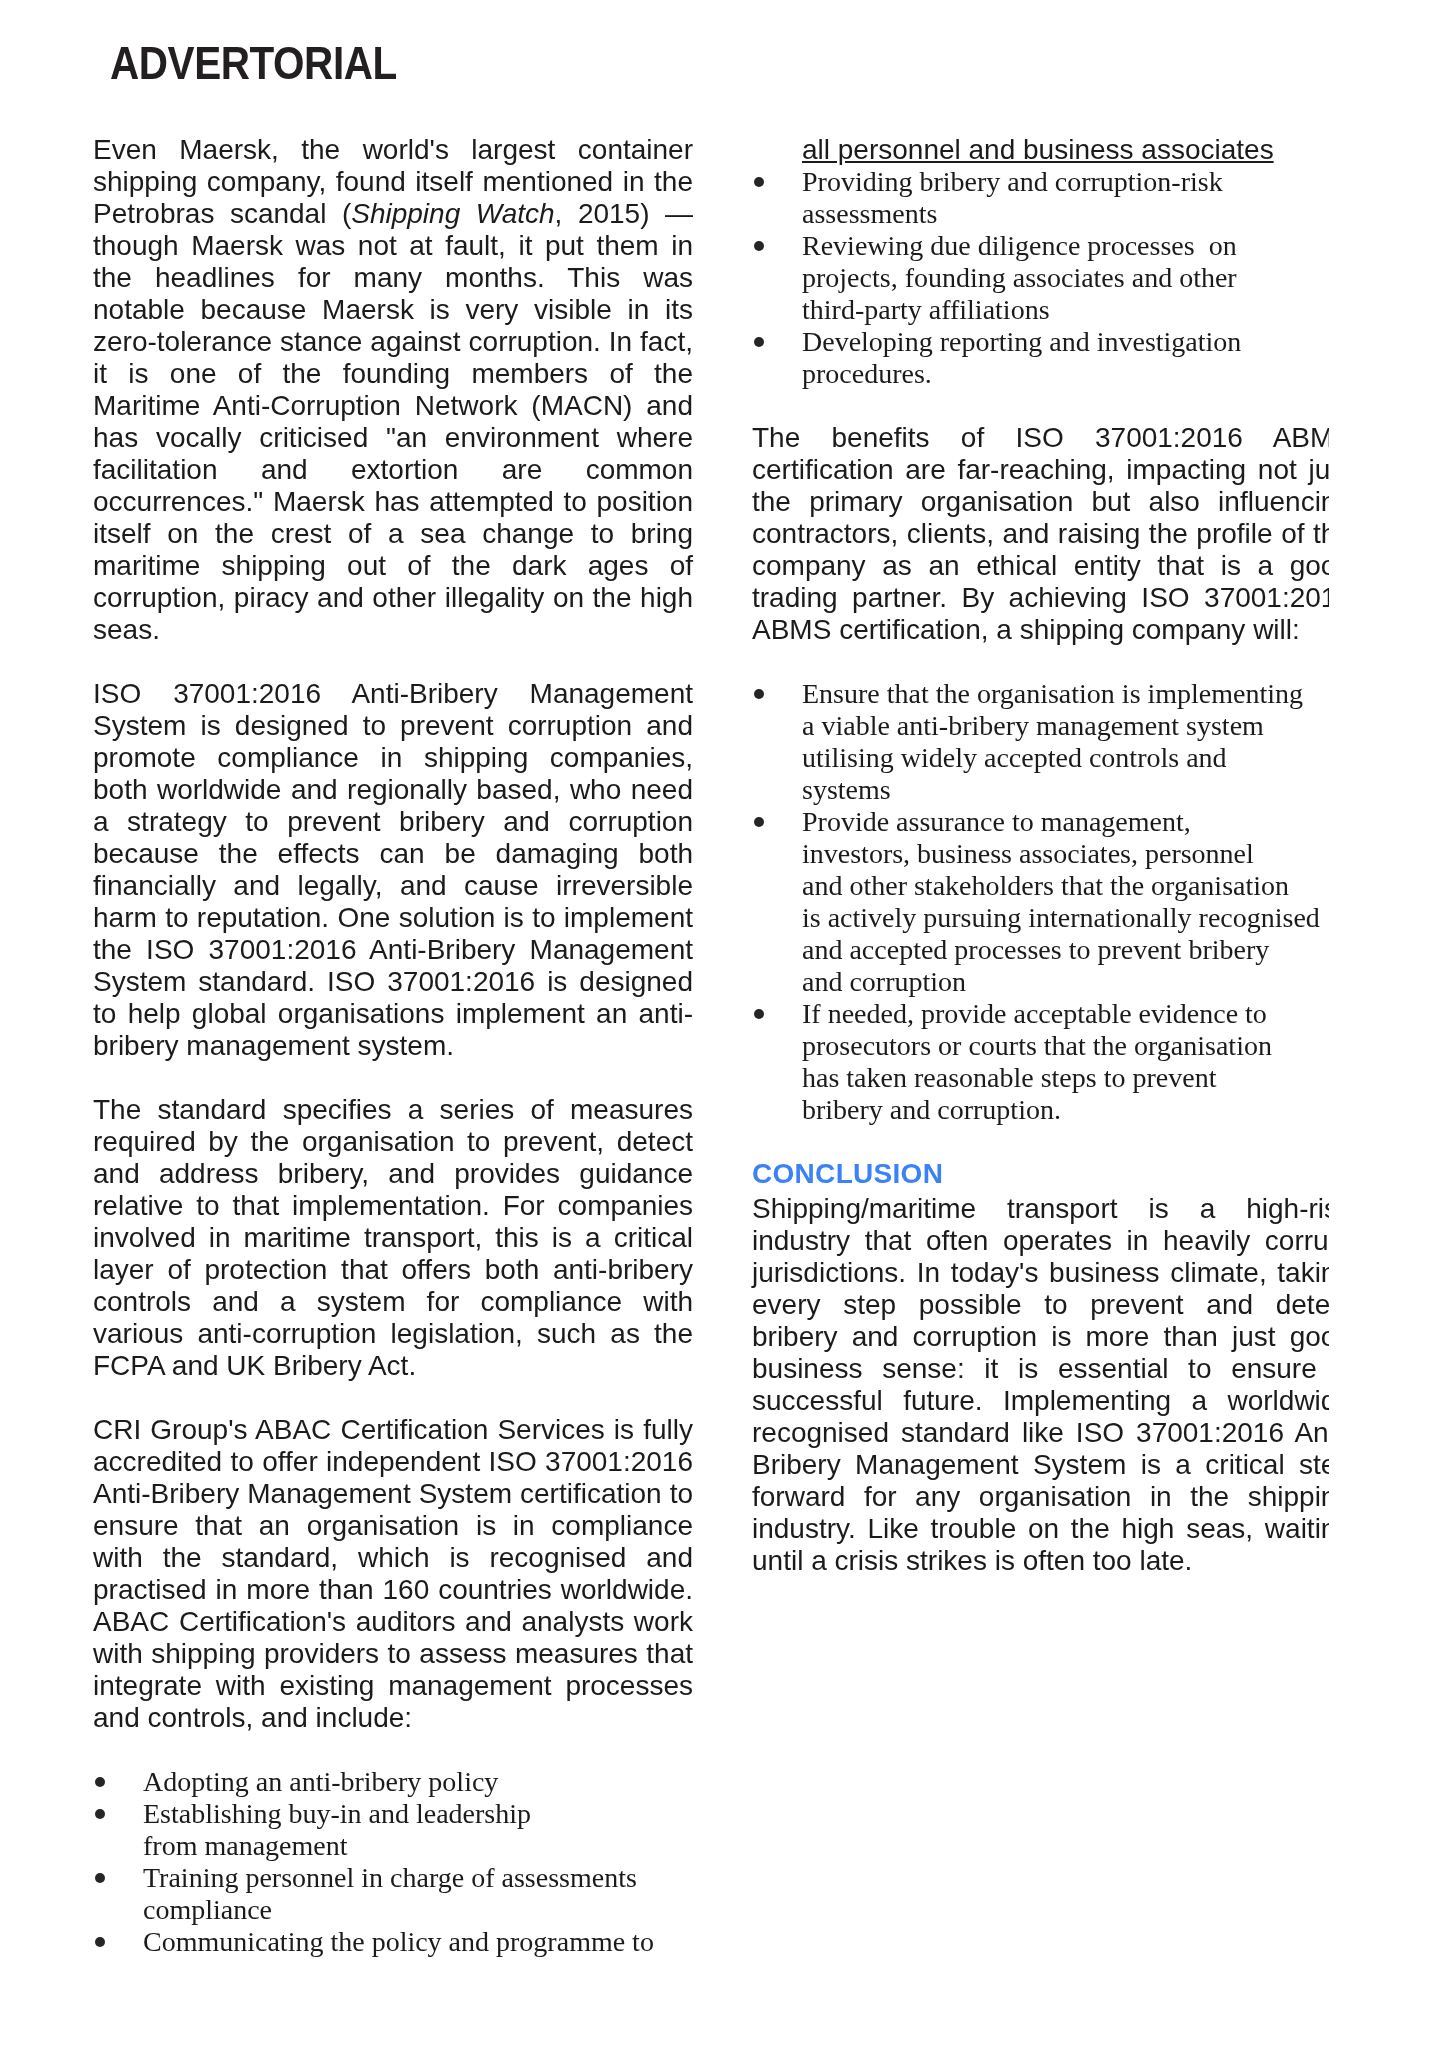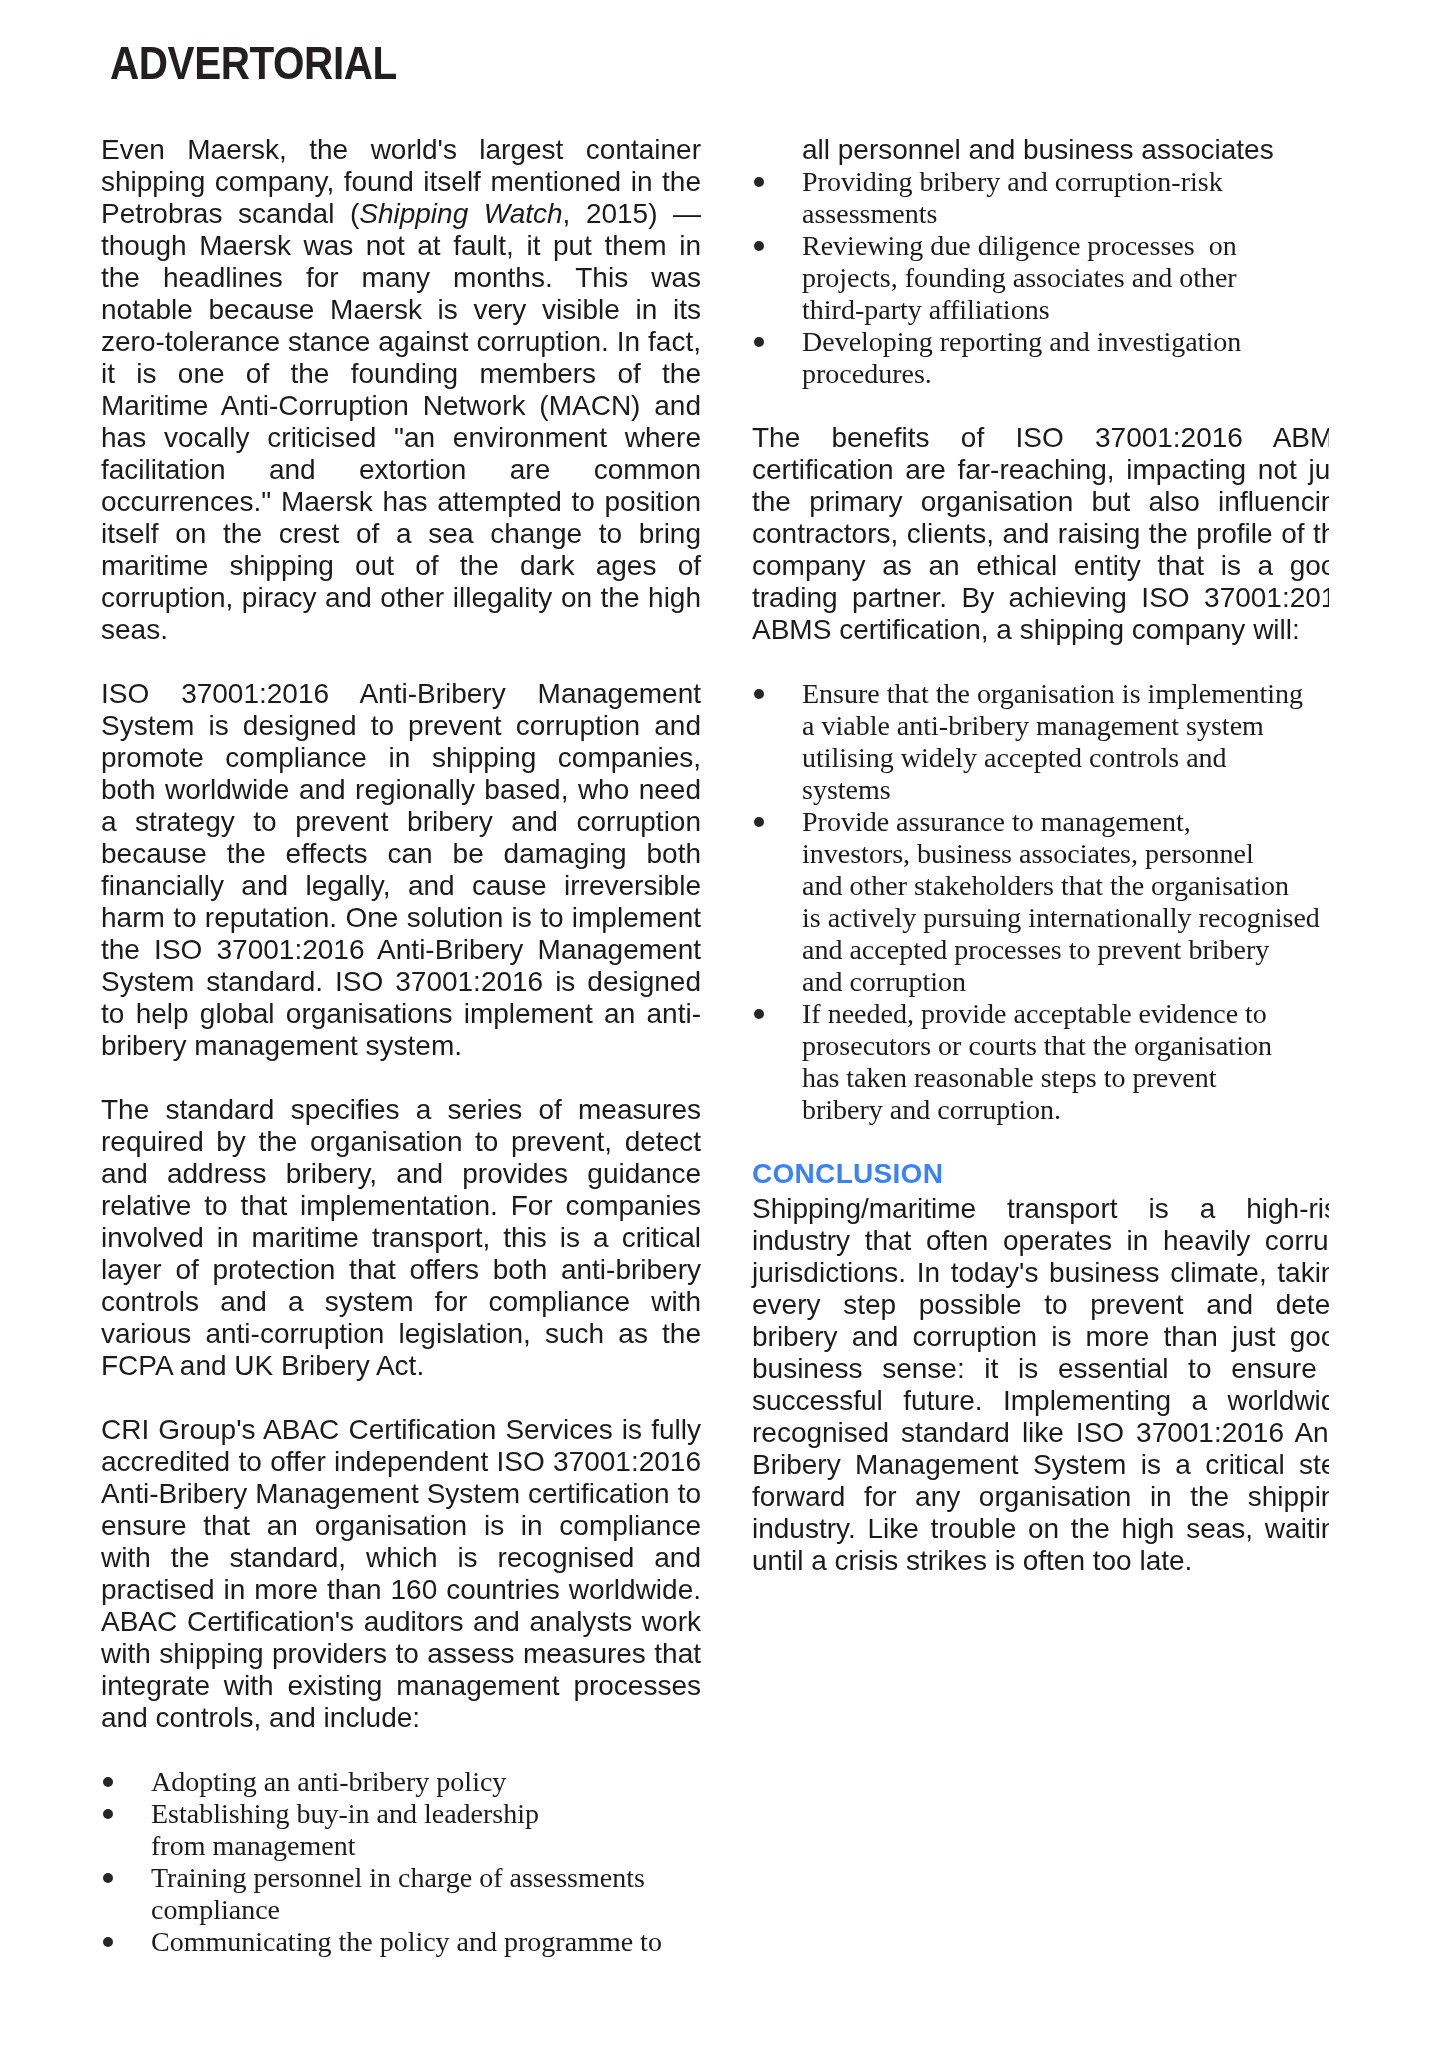--- a/index.html
+++ b/index.html
@@ -25,21 +25,21 @@
     transform-origin: 0 50%;
     white-space: nowrap;
   }
   .col {
     position: absolute;
     top: 134px;
     width: 600px;
     font-size: 28px;
     line-height: 32px;
   }
-  .col-left  { left: 101px; }
+  .col-left  { left: 93px; }
   .col-right { left: 752px; }
   .col p {
     margin: 0 0 32px 0;
     text-align: justify;
     text-justify: inter-word;
   }
   .italic { font-style: italic; }
   .bullets {
     list-style: none;
     margin: 0 0 32px 0;
@@ -61,20 +61,21 @@
   }
   .bullet-text {
     flex: 1;
     white-space: pre-wrap;
     text-align: left;
     font-family: Liberation Serif, serif;
   }
   .cont-line {
     padding-left: 50px;
     white-space: pre-wrap;
+    text-decoration: underline;
   }
   .section-heading {
     margin: 0 0 3px 0;
     font-size: 28px;
     font-weight: bold;
     letter-spacing: 0.3px;
   }
 </style>
 </head>
 <body>

